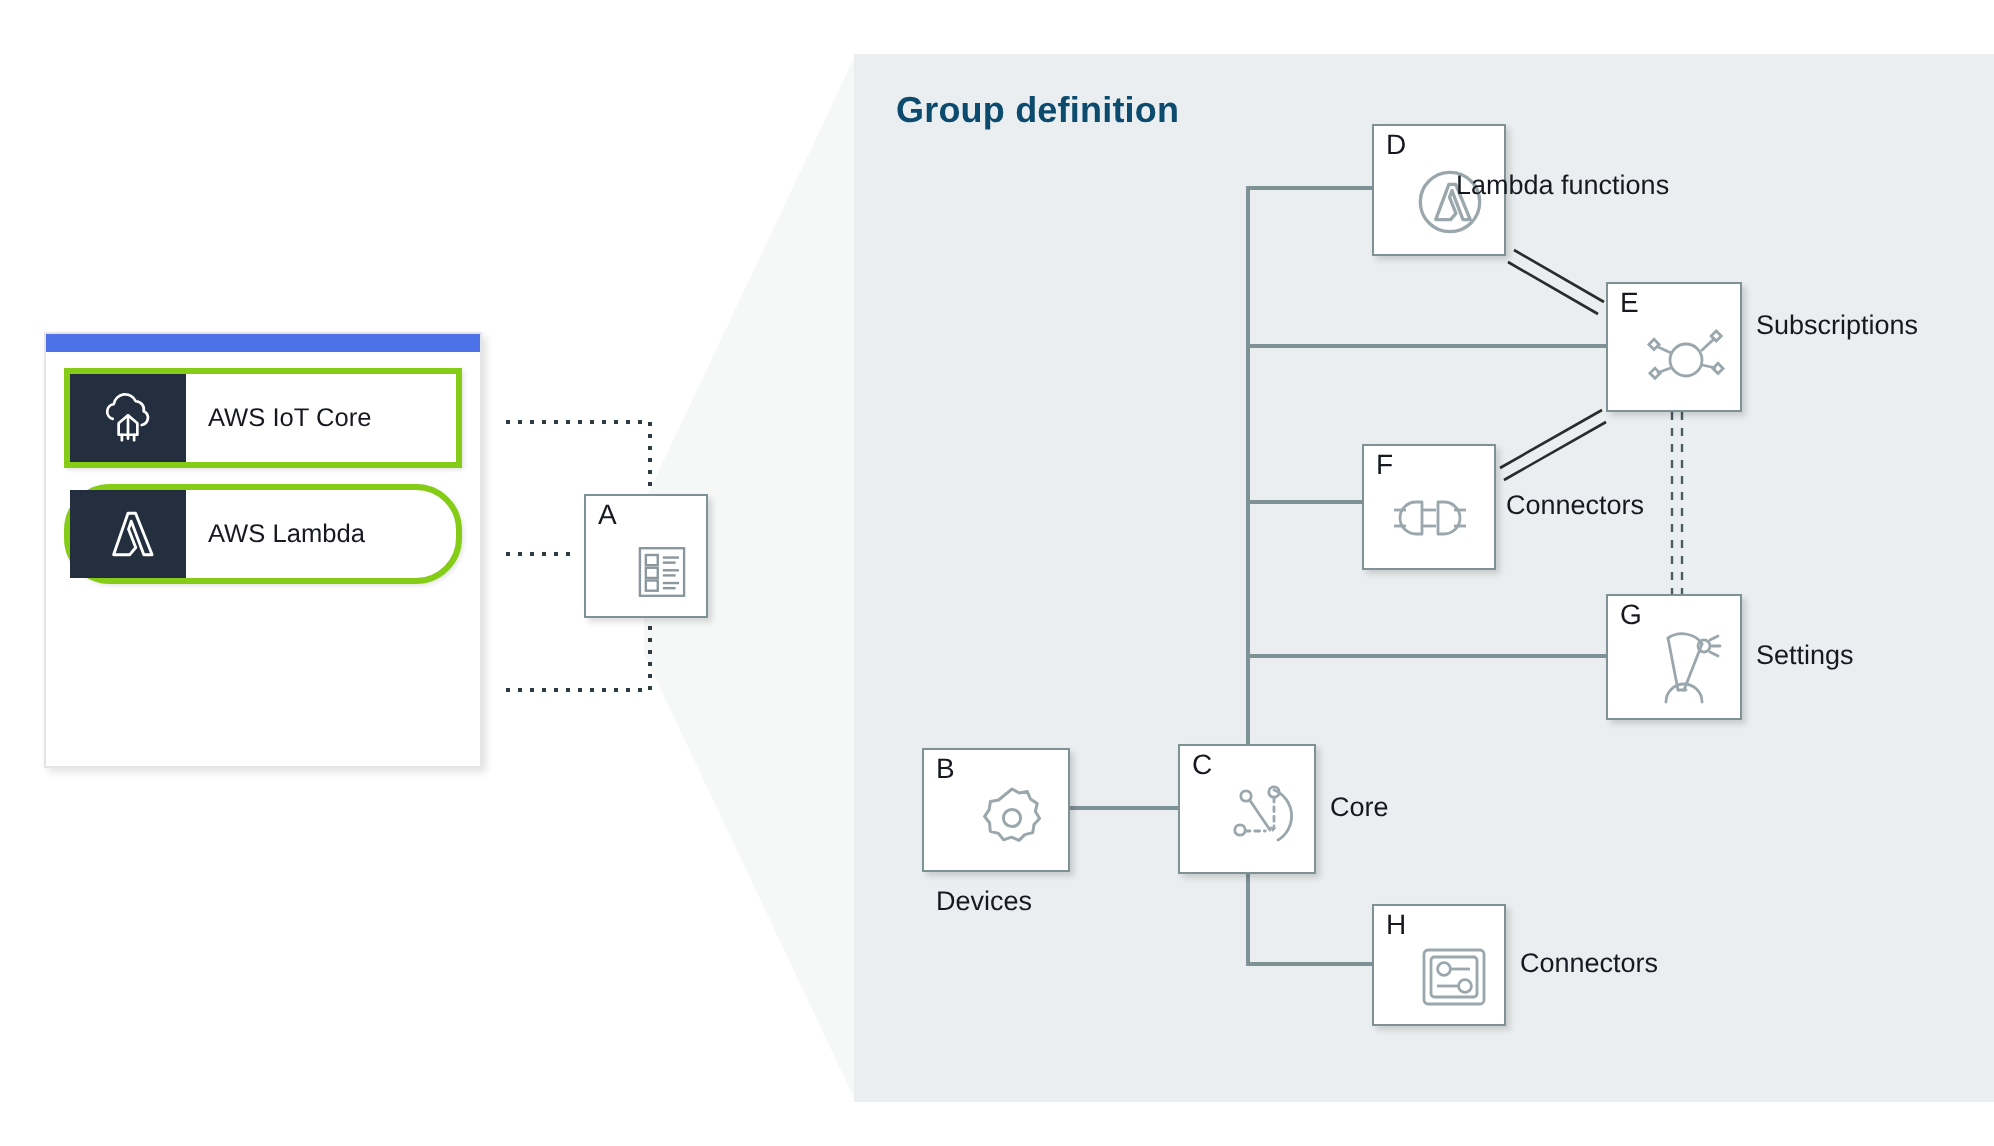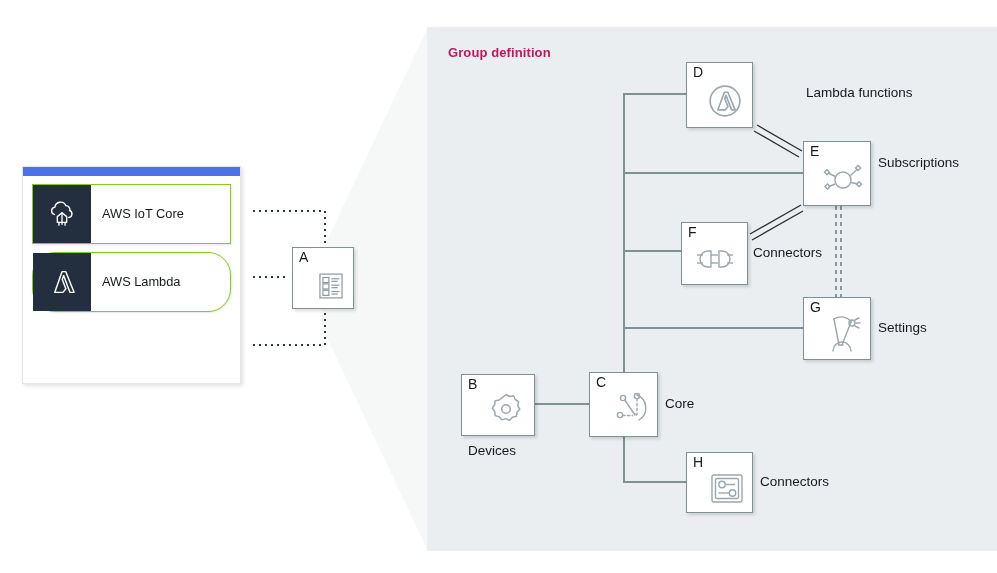--- a/index.html
+++ b/index.html
@@ -21,23 +21,23 @@
   
   .group-panel {
     position: absolute;
     left: 427px; top: 27px;
     width: 570px; height: 524px;
     background: #eaeef0;
   }
   .group-title {
     position: absolute;
     left: 21px; top: 18px;
-    font-size: 13px;
+    font-size: 18px;
     font-weight: bold;
-    color: #be185d;
+    color: #0c4a6e;
     letter-spacing: .1px;
     white-space: nowrap;
   }
 
   
   .funnel {
     position: absolute;
     left: 322px; top: 27px;
     width: 106px; height: 524px;
   }
@@ -58,23 +58,23 @@
     background: #4d72e8;
   }
   .svc-list {
     position: absolute;
     left: 9px; top: 17px;
     right: 9px;
   }
   .svc-item {
     display: flex;
     align-items: stretch;
-    height: 60px;
+    height: 50px;
     background: #ffffff;
-    border: 1px solid #84cc16;
+    border: 3px solid #84cc16;
     box-shadow: 1px 1px 2px rgba(0,0,0,.10);
     margin-bottom: 8px;
   }
   .svc-item:last-child { margin-bottom: 0; border-radius: 23px; }
   .svc-icon {
     width: 58px;
     min-width: 58px;
     background: #232f3e;
     display: flex;
     align-items: center;
@@ -239,21 +239,21 @@
     <span class="node-letter">D</span>
     <span class="node-art" style="justify-content:flex-end; align-items:flex-end; padding:0 5px 4px 0;">
       <svg width="44" height="44" viewBox="0 0 40 40">
         <g fill="none" stroke="#9aa7ad" stroke-width="1.5" stroke-linejoin="round">
           <circle cx="20" cy="20" r="13.5"></circle>
           <path d="M13.5 28l6-16h3.1l6.6 16h-3.3l-5-13.2-1.1 3.1 2.9 7.3-2.4 2.8z"></path>
         </g>
       </svg>
     </span>
   </div>
-  <div class="caption" style="left:806px; top:85px;">Lambda functions</div>
+  <div class="caption" style="left:728px; top:85px;">Lambda functions</div>
 
   <div class="node" style="left:803px; top:141px; width:68px; height:65px;">
     <span class="node-letter">E</span>
     <span class="node-art" style="justify-content:flex-end; align-items:flex-end; padding:0 4px 5px 0;">
       <svg width="46" height="42" viewBox="0 0 46 42">
         <g fill="none" stroke="#9aa7ad" stroke-width="1.4">
           <circle cx="23" cy="22" r="8"></circle>
           <line x1="15.5" y1="18.5" x2="8" y2="15"></line>
           <line x1="15.3" y1="26" x2="8.5" y2="28.5"></line>
           <line x1="30.5" y1="17.5" x2="37.5" y2="11"></line>

